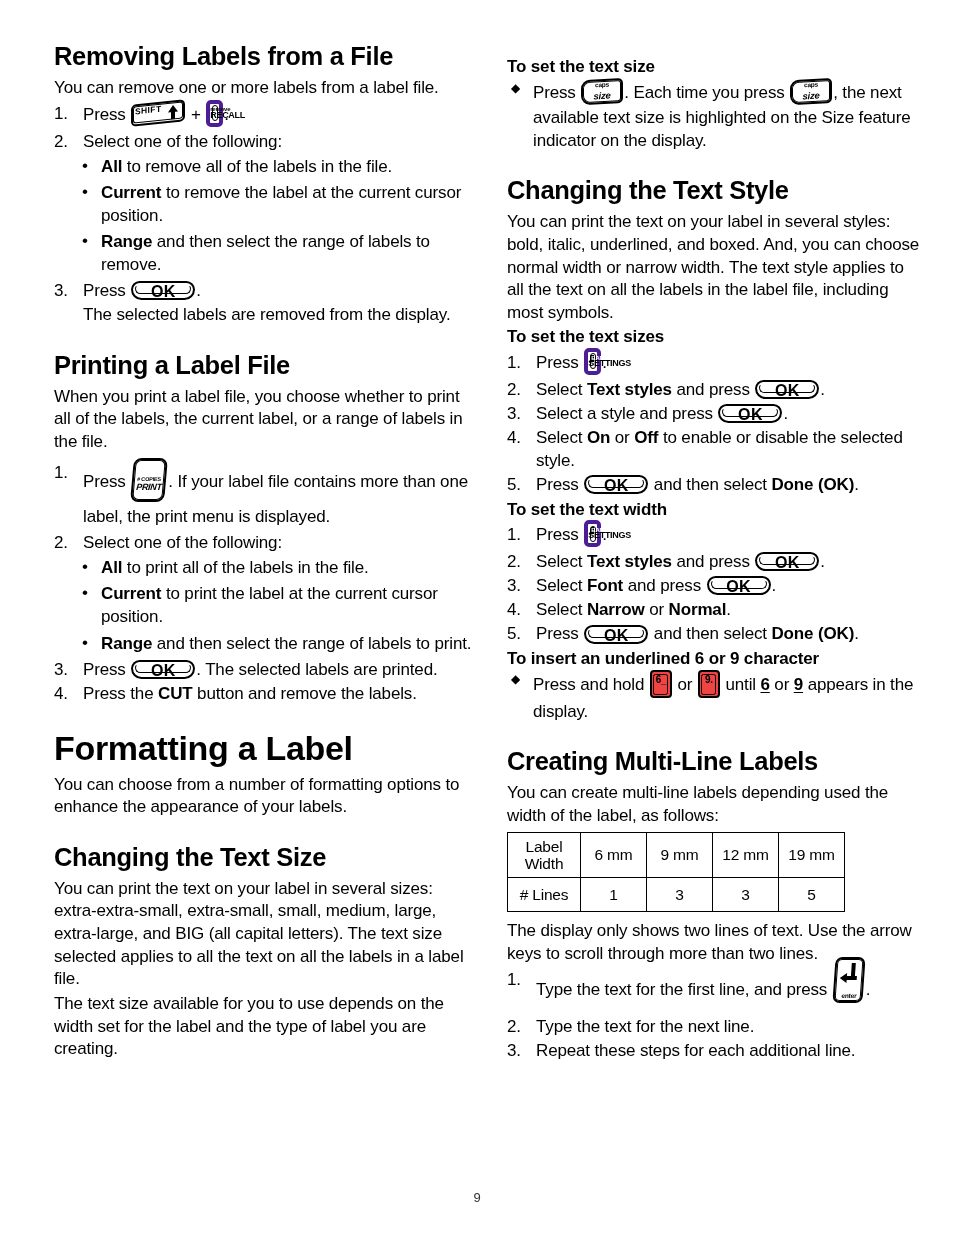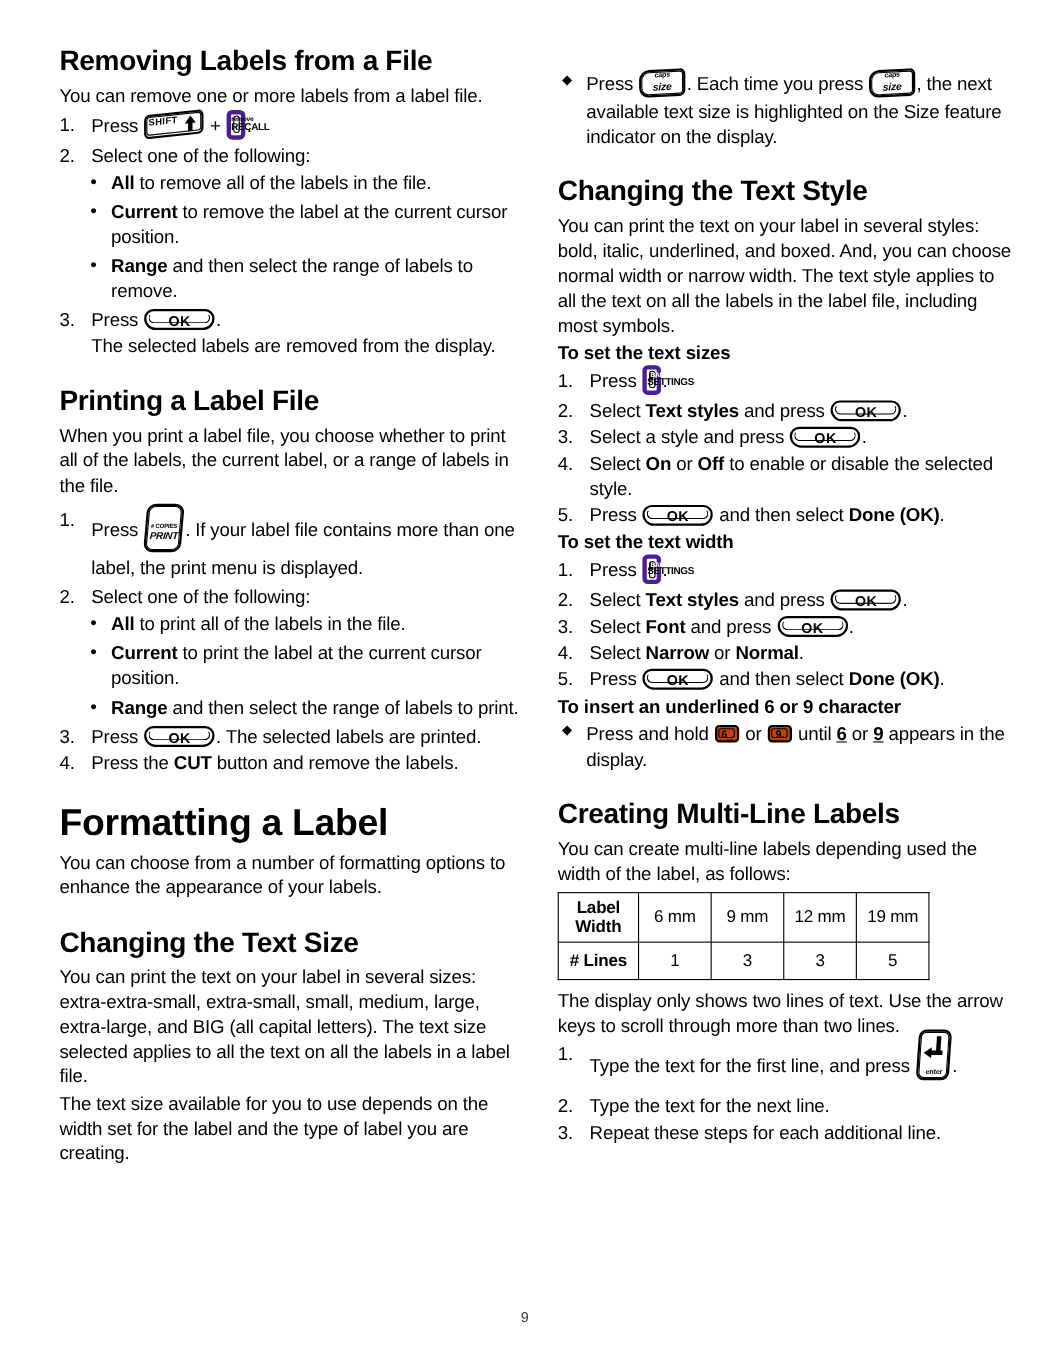--- a/index.html
+++ b/index.html
@@ -18,21 +18,21 @@
   .page {
     position: relative;
     width: 954px;
     height: 1235px;
     box-sizing: border-box;
     padding: 42px 44px 0 54px;
   }
   .columns {
     display: flex;
     gap: 28px;
-    align-items: center;
+    align-items: flex-end;
   }
   .col {
     width: 425px;
     flex: 0 0 425px;
   }
   .col-right { width: 414px; flex: 0 0 414px; }
 
   h1.sec {
     font-size: 25.5px;
     font-weight: bold;
@@ -127,25 +127,26 @@
     position: absolute;
     left: 2px; right: 2px; top: 2px; bottom: 4px;
     border: 1.2px solid #000;
     border-radius: 6px 6px 8px 8px;
     border-top-color: #fff;
   }
   .key-ok .lbl {
     position: absolute;
     left: 0; right: 0; top: 1px;
     text-align: center;
-    font-size: 13px;
+    font-size: 16px;
     font-weight: bold;
     font-family: "Liberation Sans", sans-serif;
     letter-spacing: 0.4px;
     line-height: 15px;
+    text-decoration: underline;
   }
 
   
   .key-shift {
     width: 54px;
     height: 22px;
     margin: 0 1px;
     top: -2px;
     position: relative;
   }
@@ -357,25 +358,25 @@
     font-size: 6.5px;
     font-weight: bold;
     transform: skewX(-4deg);
     letter-spacing: -0.2px;
     line-height: 7px;
   }
 
   
   .key-num {
     width: 22px;
-    height: 16px;
+    height: 28px;
     border: 2px solid #000;
     border-radius: 4px;
     box-sizing: border-box;
-    background:#c2410c;
+    background:#ef4444;
     margin: 0 1px;
     top: -2px;
     position: relative;
   }
   .key-num .inner {
     position: absolute; left:1.5px; right:1.5px; top:1.5px; bottom:1.5px;
     border: 1px solid #000;
     border-radius: 2.5px;
     box-sizing:border-box;
   }
@@ -394,21 +395,21 @@
   }
   table.widths td {
     border: 1.6px solid #000;
     font-size: 15.5px;
     text-align: center;
     padding: 5px 2px;
     line-height: 1.12;
     letter-spacing: -0.2px;
   }
   table.widths td.rowhead {
-    font-weight: bold;
+    font-weight: normal;
     width: 68px;
   }
   table.widths tr.hdr td { height: 34px; }
   table.widths tr.data td { height: 23px; }
 
   .pagenum {
     position: absolute;
     left: 0; right: 0;
     bottom: 30px;
     text-align: center;
@@ -527,20 +528,21 @@
       <h1 class="sec gap-top" style="font-size:34px;">Formatting a Label</h1>
       <p class="body">You can choose from a number of formatting options to enhance the appearance of your labels.</p>
 
       <h1 class="sec gap-top">Changing the Text Size</h1>
       <p class="body">You can print the text on your label in several sizes: extra-extra-small, extra-small, small, medium, large, extra-large, and BIG (all capital letters). The text size selected applies to all the text on all the labels in a label file.</p>
       <p class="body">The text size available for you to use depends on the width set for the label and the type of label you are creating.</p>
     </div>
 
     <div class="col col-right">
 
+      <p class="boldhead">To set the text size</p>
 
       <ul class="bullets diamond">
         <li>
           <span class="dot">◆</span>
           <span>Press</span>
           <span class="key key-size">
             <span class="outer"></span><span class="inner"></span>
             <span class="top">caps</span>
             <span class="bot">size</span>
           </span><span>. Each time you press</span>

